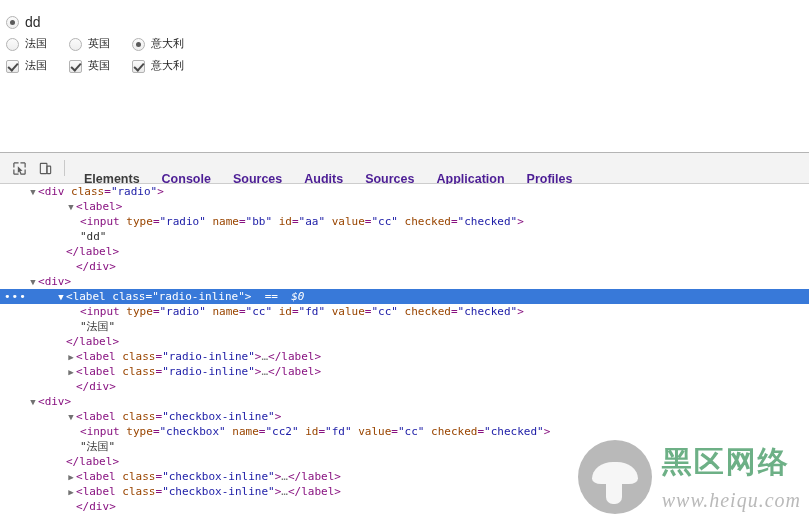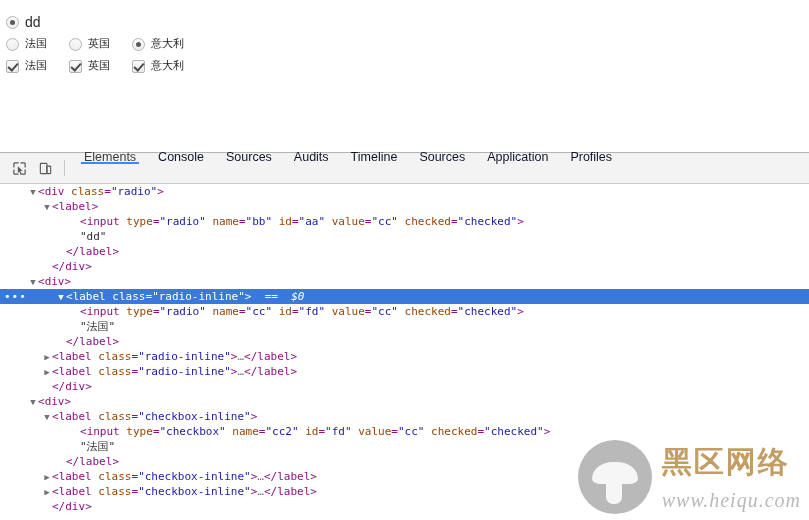--- a/index.html
+++ b/index.html
@@ -80,27 +80,27 @@
     padding-left: 6px;
   }
   .tool-btn {
     width: 26px; height: 24px;
     display:flex; align-items:center; justify-content:center;
     cursor: default;
   }
   .tb-sep {
     width:1px; height:16px; background:#c9c9c9; margin: 0 8px 0 6px;
   }
-  .tabs { display:flex; align-items:flex-start; height:36px; }
+  .tabs { display:flex; align-items:flex-end; height:36px;font-weight:bold; }
   .tab {
     display:flex; align-items:center;
     padding: 0 11px;
     font-family:"Liberation Sans", sans-serif;
     font-size: 12.5px;
-    color: #0f172a;
+    color: #4c1d95;
     position:relative;
     white-space:nowrap;
   }
   .tab.active { color: #3c3c3c; }
   .tab.active::after {
     content:"";
     position:absolute; left:8px; right:8px; bottom:0; height:2px;
     background:#4285f4;
   }
 
@@ -150,21 +150,21 @@
     font-size: 9px;
     text-align:center;
   }
   .node.sel .arrow { color:#ffffff; }
 
   .dots {
     position:absolute; left:4px; top:0;
     color:#ffffff; letter-spacing:1px; font-size:11px;
   }
   .i1 { padding-left: 28px; }
-  .i2 { padding-left: 42px; }
+  .i2 { padding-left: 66px; }
   .i3 { padding-left: 56px; }
   .i4 { padding-left: 70px; }
 
   
   .watermark {
     position:absolute;
     right: 8px; bottom: 6px;
     display:flex; align-items:center;
     opacity: 0.62;
     pointer-events:none;
@@ -189,21 +189,21 @@
     left: 28px; top: 40px;
     width: 16px; height: 24px;
     background:#f2f2f2;
     border-radius: 3px 3px 7px 7px;
   }
   .wm-text { display:flex; flex-direction:column; align-items:flex-start; }
   .wm-cn {
     font-family:"DejaVu Sans", sans-serif;
     font-size: 30px;
     font-weight: bold;
-    color:#a16207;
+    color:#15803d;
     letter-spacing: 2px;
     line-height: 34px;
   }
   .wm-url {
     font-family:"Liberation Serif", serif;
     font-style: italic;
     font-size: 20px;
     color:#8f8f8f;
     letter-spacing: 1px;
     line-height: 18px;
@@ -277,23 +277,20 @@
             <span>Elements</span>
           </div>
         <div class="tab">
             <span>Console</span>
           </div>
         <div class="tab">
             <span>Sources</span>
           </div>
         <div class="tab">
             <span>Audits</span>
-          </div>
-        <div class="tab">
-            <span>Timeline</span>
           </div>
         <div class="tab">
             <span>Sources</span>
           </div>
         <div class="tab">
             <span>Application</span>
           </div>
         <div class="tab">
             <span>Profiles</span>
           </div>

